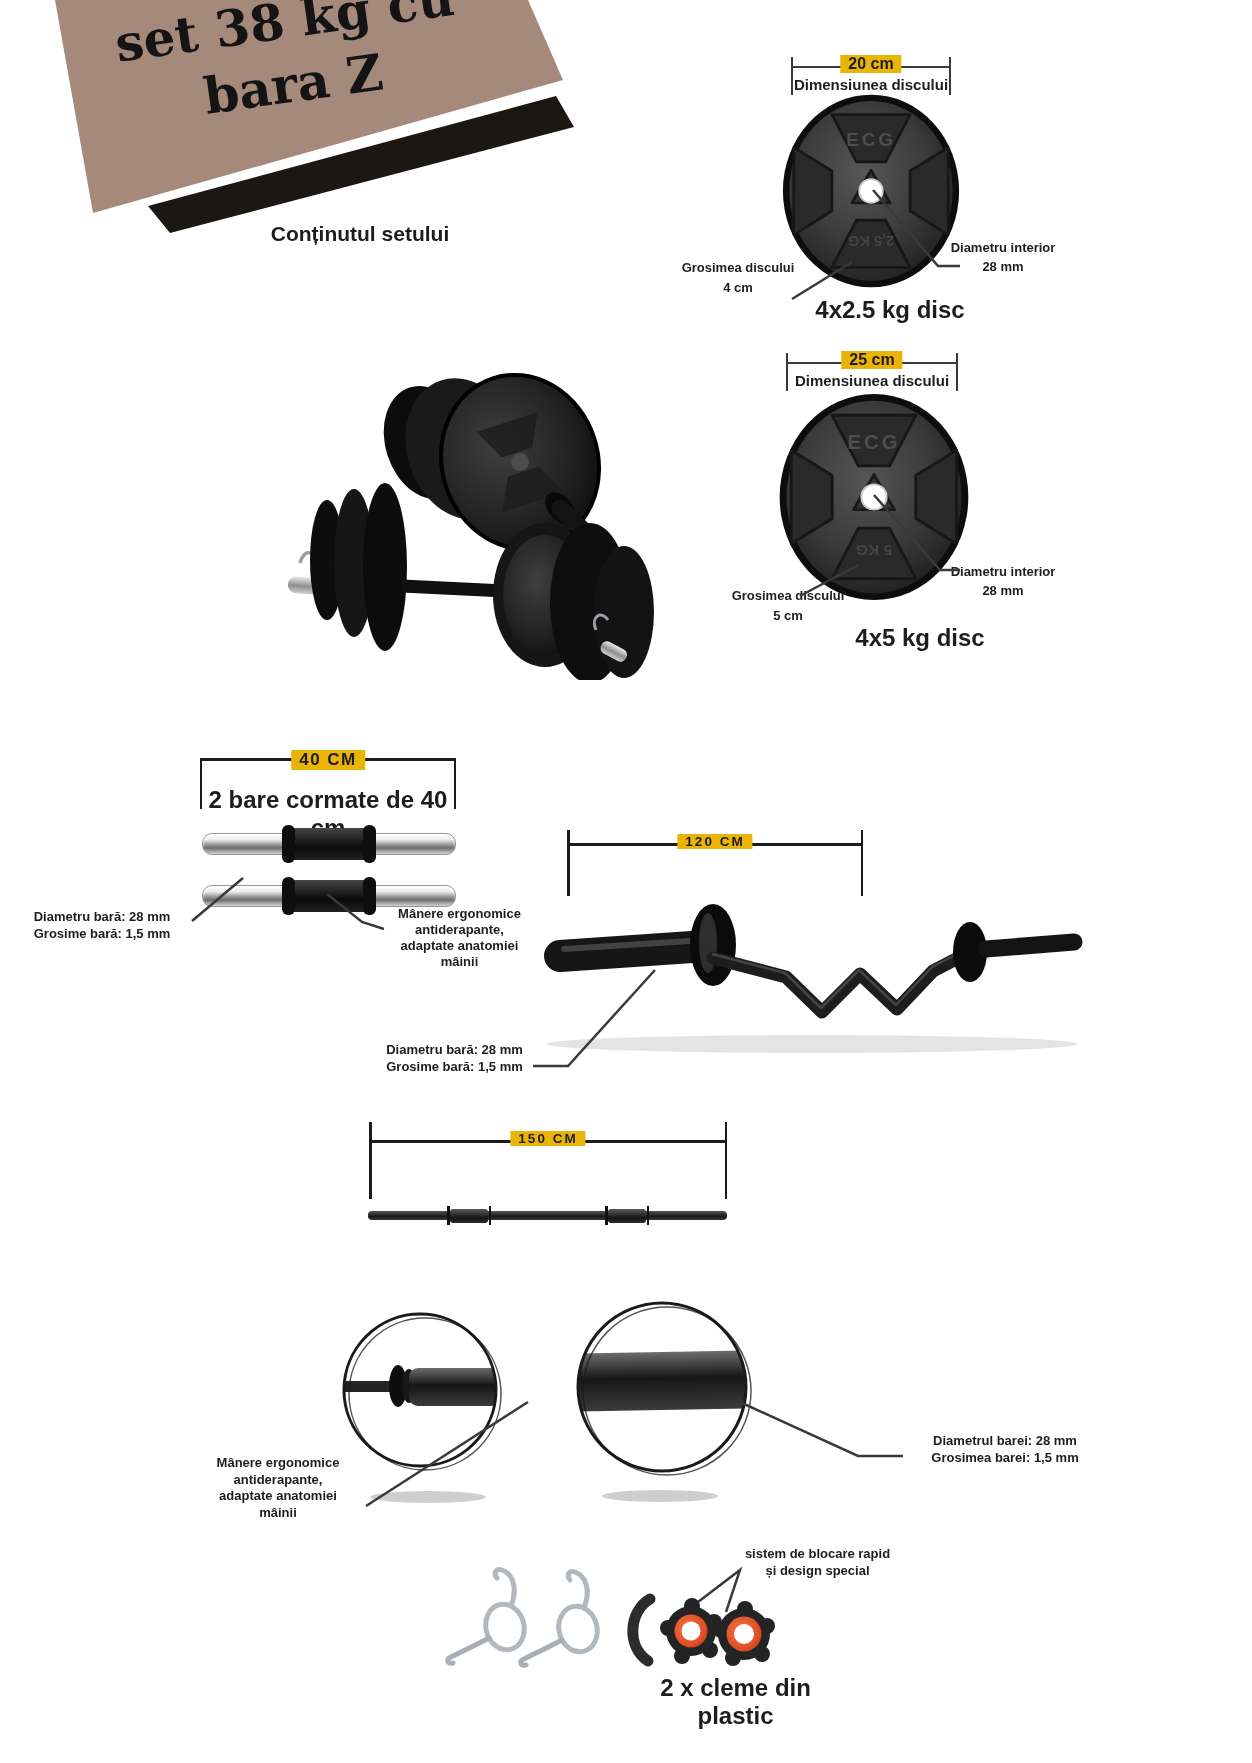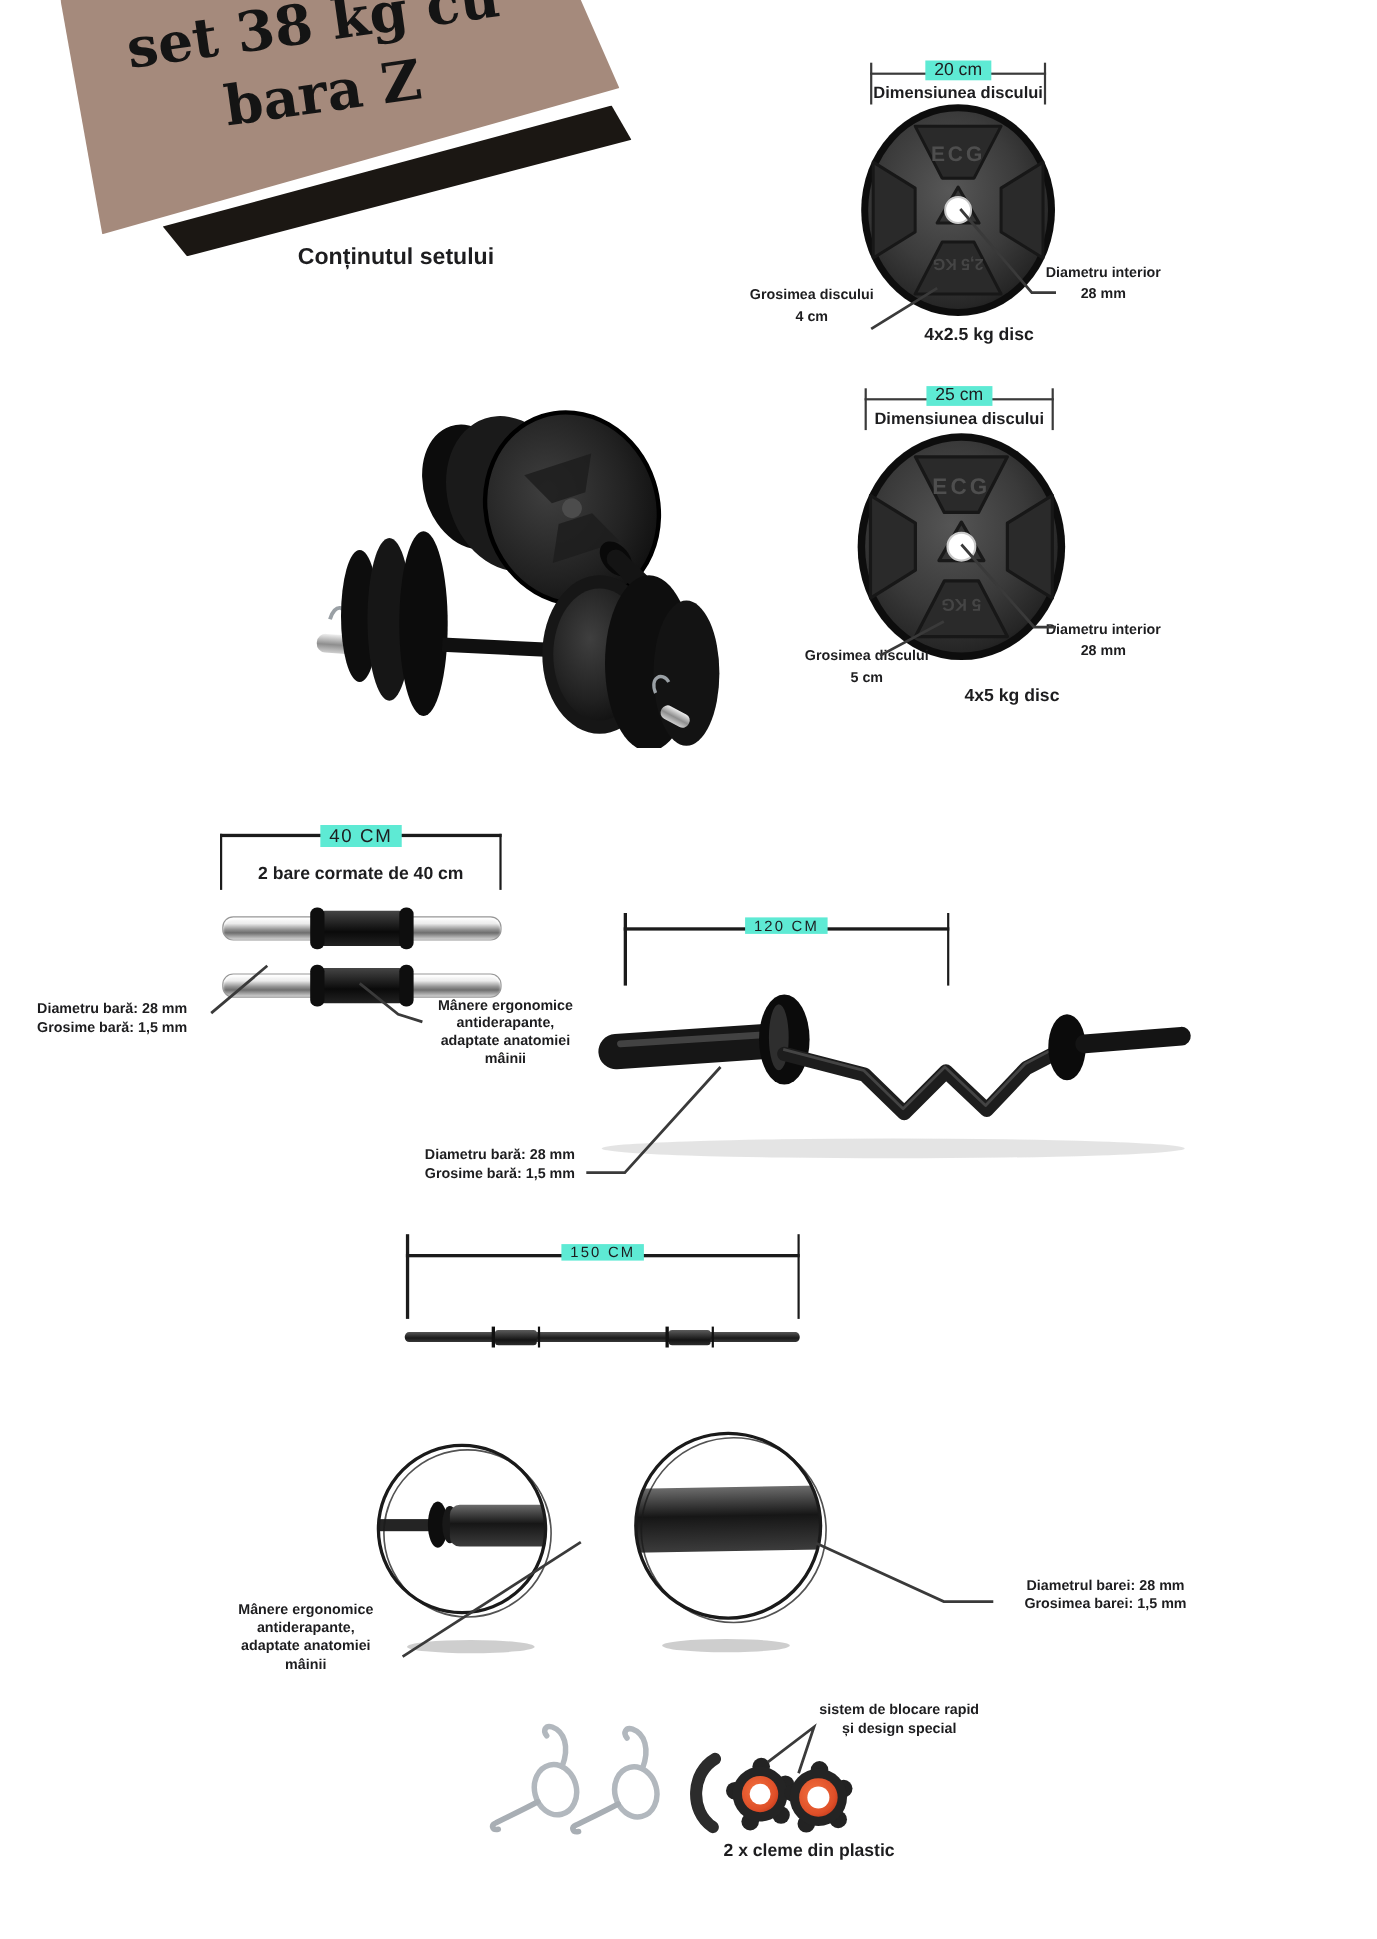--- a/index.html
+++ b/index.html
@@ -33,35 +33,35 @@
   ul.blist li::before{content:"•"; position:absolute; left:0; top:0;}
   .list-left{left:132px; top:242px; width:245px;}
   .list-right{left:372px; top:240px; width:265px;}
 
   
   .dim{position:absolute;}
   .dim .rule{position:absolute; left:0; right:0; top:0; height:2px; background:#3a3a3a;}
   .dim .tick{position:absolute; width:2px; background:#3a3a3a;}
   .dim .tick.l{left:0;} .dim .tick.r{right:0;}
   .dim .val{position:absolute; top:-11px; left:50%; transform:translateX(-50%);
-    background:#5eead4; padding:0 8px; font-weight:400; font-size:16px; white-space:nowrap;}
+    background:#eab308; padding:0 8px; font-weight:700; font-size:16px; white-space:nowrap;}
   .dim .sub{position:absolute; top:10px; left:50%; transform:translateX(-50%);
     font-weight:700; font-size:15px; white-space:nowrap;}
   .dim-disc .tick{top:-9px; height:38px;}
   .dim-40 .rule{height:2.5px; background:#1b1b1b;}
   .dim-40 .tick{top:0; height:51px; background:#1b1b1b;}
   .dim-40 .val{font-size:17px; letter-spacing:1.5px; top:-8px;}
   .dim-bar .rule{height:3px; background:#1b1b1b;}
   .dim-bar .tick{top:-13px; height:66px; width:2.5px; background:#1b1b1b;}
   .dim-bar .val{font-size:13.5px; letter-spacing:2px; top:-9px;}
   .dim-150 .tick{top:-18px; height:77px;}
 
   
   .callout{position:absolute; font-weight:700; font-size:13px; line-height:1.38; text-align:center;}
-  .caption{position:absolute; font-weight:700; font-size:16px; text-align:center;}
+  .caption{position:absolute; font-weight:700; font-size:24px; text-align:center;}
 
   
   .chrome-bar{position:absolute; width:252px; height:20px; border-radius:10px;
     background:linear-gradient(#fbfbfb 4%,#ececec 28%,#939393 55%,#6e6e6e 70%,#d2d2d2 100%);
     border:1px solid #979797; box-shadow:inset 0 2px 2px rgba(255,255,255,.85);}
   .bar-grip{position:absolute; left:84px; top:-6px; width:84px; height:32px; border-radius:8px;
     background:linear-gradient(#454545,#0a0a0a 60%,#222);}
   .bar-grip::before,.bar-grip::after{content:""; position:absolute; top:-3px; width:13px; height:38px;
     border-radius:6px; background:#0e0e0e;}
   .bar-grip::before{left:-5px;} .bar-grip::after{right:-5px;}

